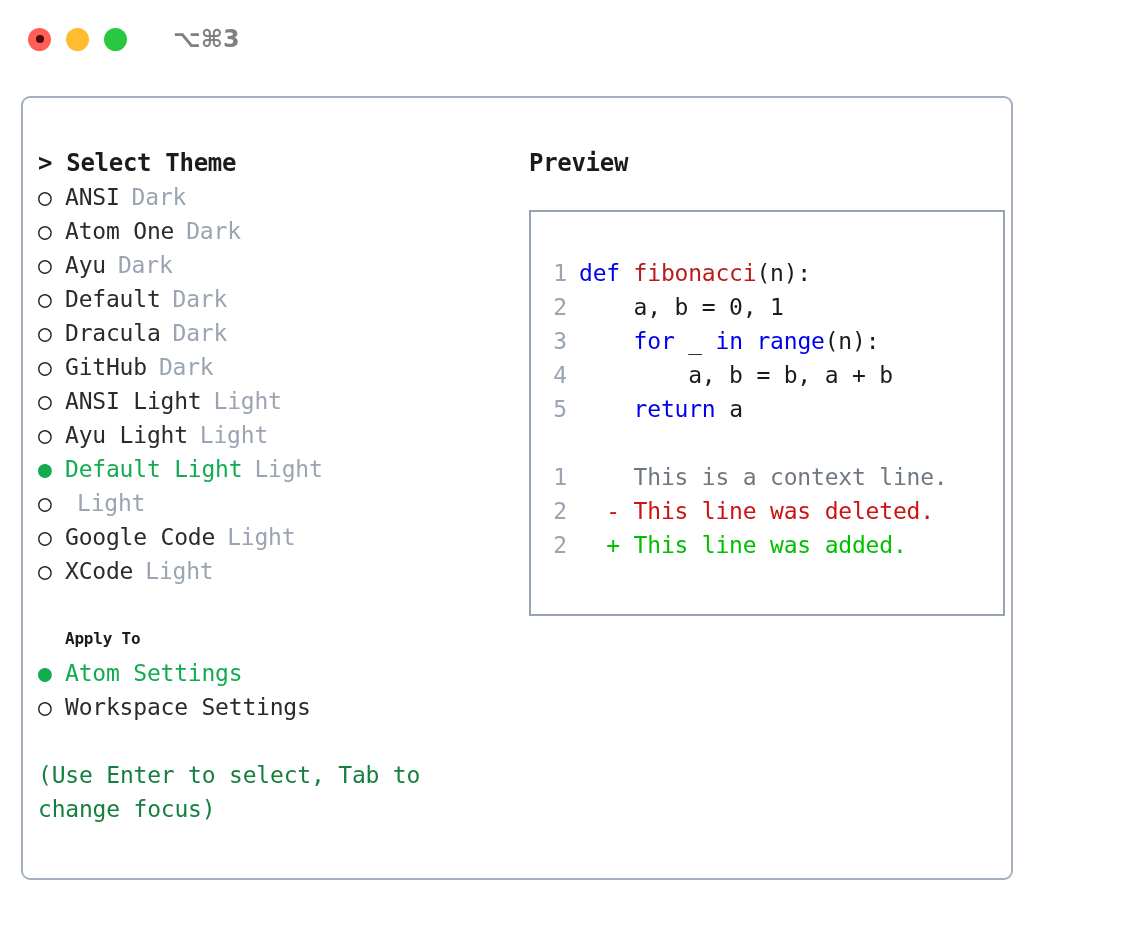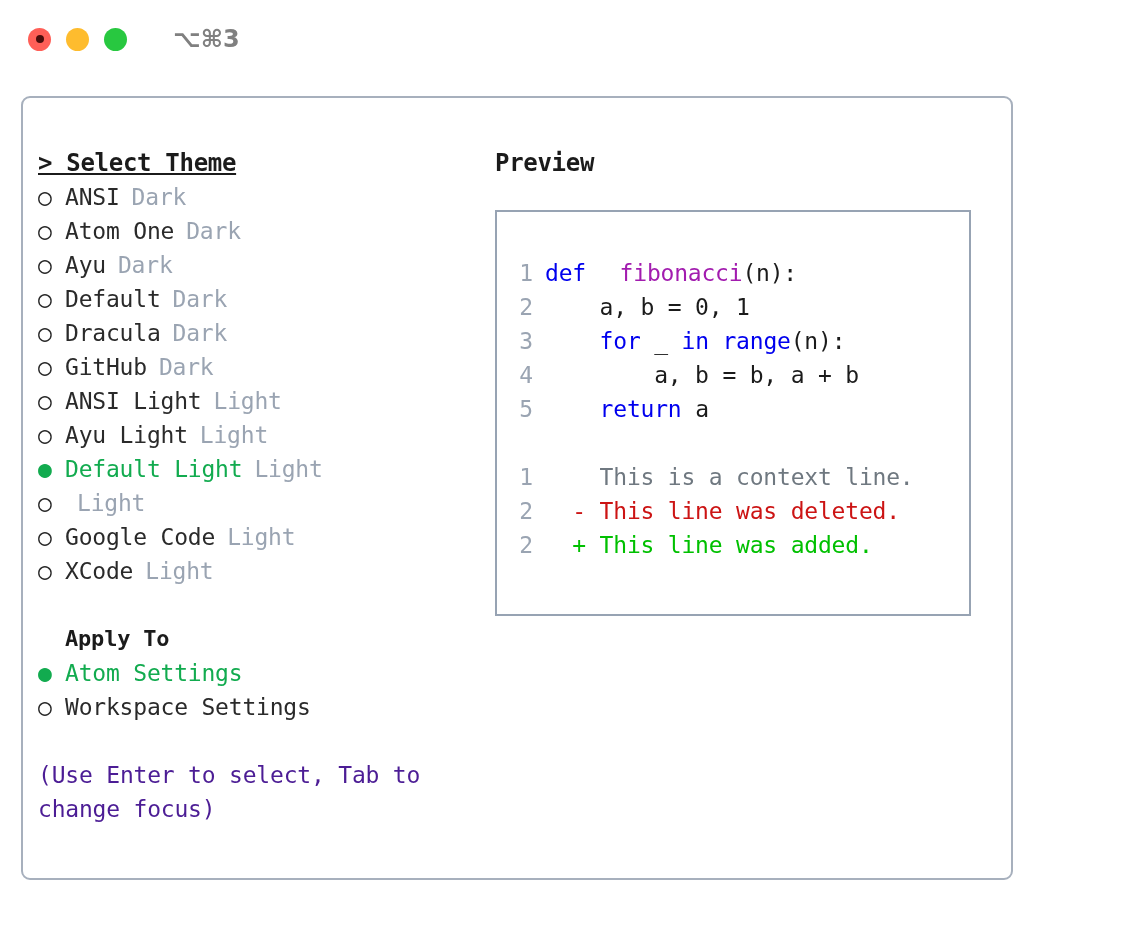--- a/index.html
+++ b/index.html
@@ -97,21 +97,20 @@
   }
 
   .heading {
     font-size: 24px;
     font-weight: 700;
     color: #1b1b1b;
     letter-spacing: -0.3px;
     white-space: pre;
     line-height: 34px;
     height: 34px;
-    text-decoration: underline;
   }
 
   .row {
     display: flex;
     align-items: baseline;
     height: 34px;
     line-height: 34px;
     font-size: 23px;
     white-space: pre;
     letter-spacing: -0.2px;
@@ -124,43 +123,43 @@
   }
   .bullet.sel { color: #12ab4f; }
 
   .label      { color: #2a2a2a; }
   .label.sel  { color: #12ab4f; }
   .tag        { color: #9aa4b2; margin-left: 12px; }
 
   .section-gap { height: 34px; }
 
   .subheading {
-    font-size: 22px;
+    font-size: 16px;
     color: #1b1b1b;
     font-weight: 700;
     line-height: 34px;
     height: 34px;
     padding-left: 27px;
     white-space: pre;
     letter-spacing: -0.2px;
   }
 
   .hint {
     margin-top: 34px;
     font-size: 23px;
     line-height: 34px;
-    color: #4c1d95;
+    color: #15803d;
     width: 400px;
     letter-spacing: -0.2px;
   }
 
   
   .right-col {
     position: absolute;
-    left: 472px;
+    left: 506px;
     top: 48px;
     width: 490px;
   }
   .preview-title {
     font-size: 24px;
     font-weight: 700;
     color: #1b1b1b;
     line-height: 34px;
     letter-spacing: -0.3px;
   }
@@ -187,21 +186,21 @@
     letter-spacing: -0.2px;
   }
   .lnum {
     display: inline-block;
     width: 22px;
     text-align: right;
     color: #9aa4b2;
     margin-right: 12px;
   }
   .kw   { color: #0000ee; }
-  .fn   { color: #a21caf; margin-left: 20px; }
+  .fn   { color: #b91c1c; }
   .pl   { color: #1b1b1b; }
   .ctx  { color: #6f7880; }
   .del  { color: #cc1414; margin-top: 29px; }
   .add  { color: #00c000; }
   .blankline { height: 34px; }
 </style>
 </head>
 <body>
 
 <div class="window">

